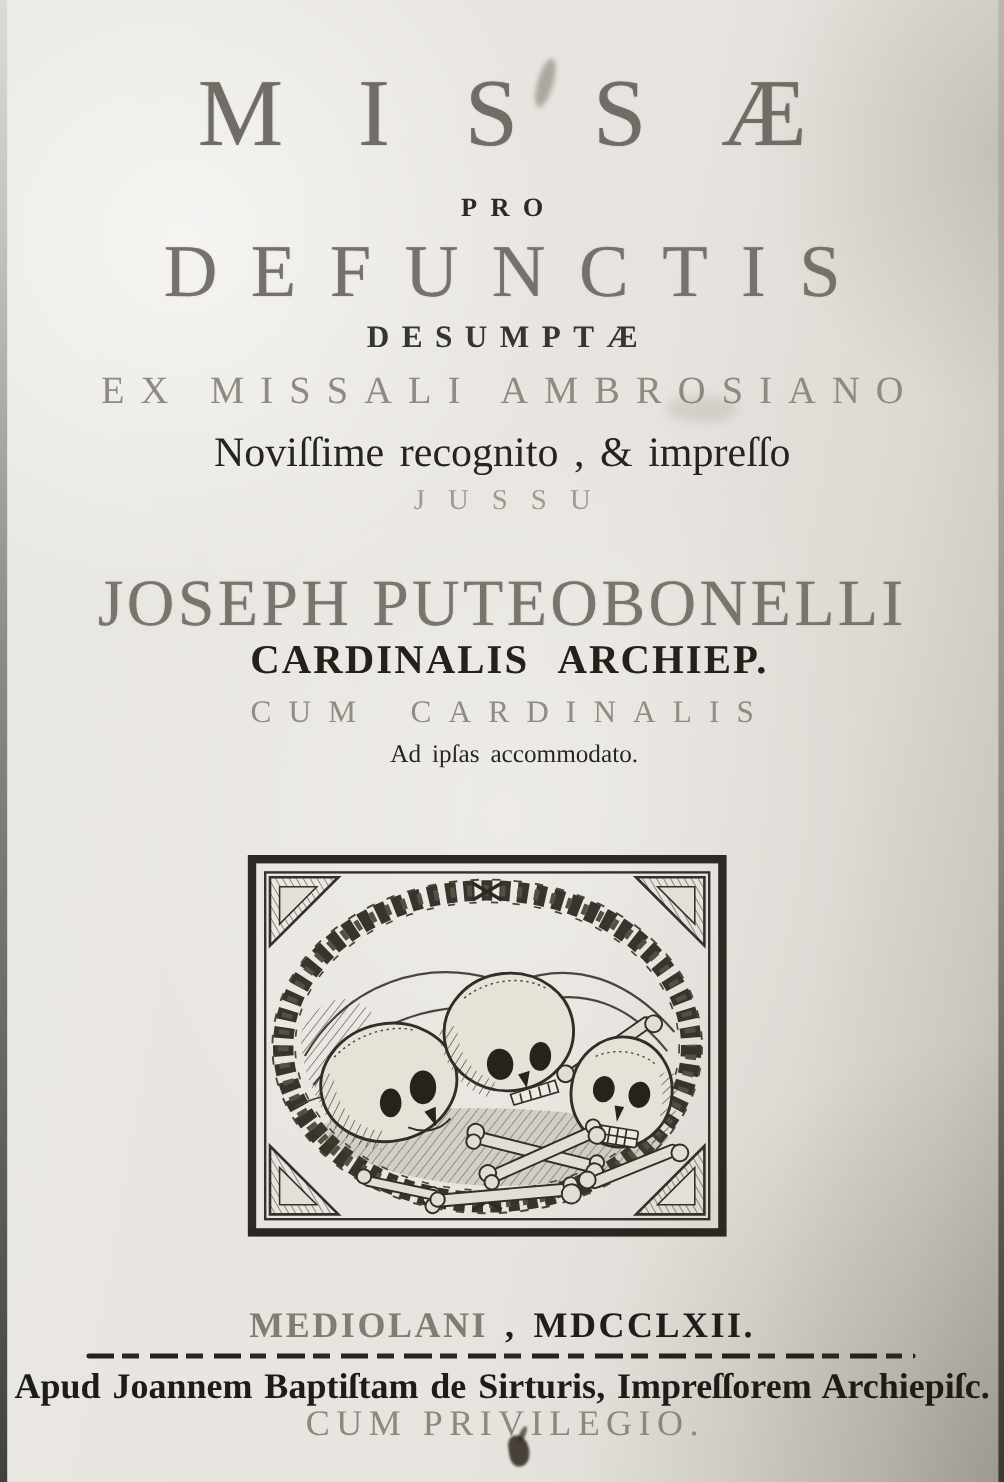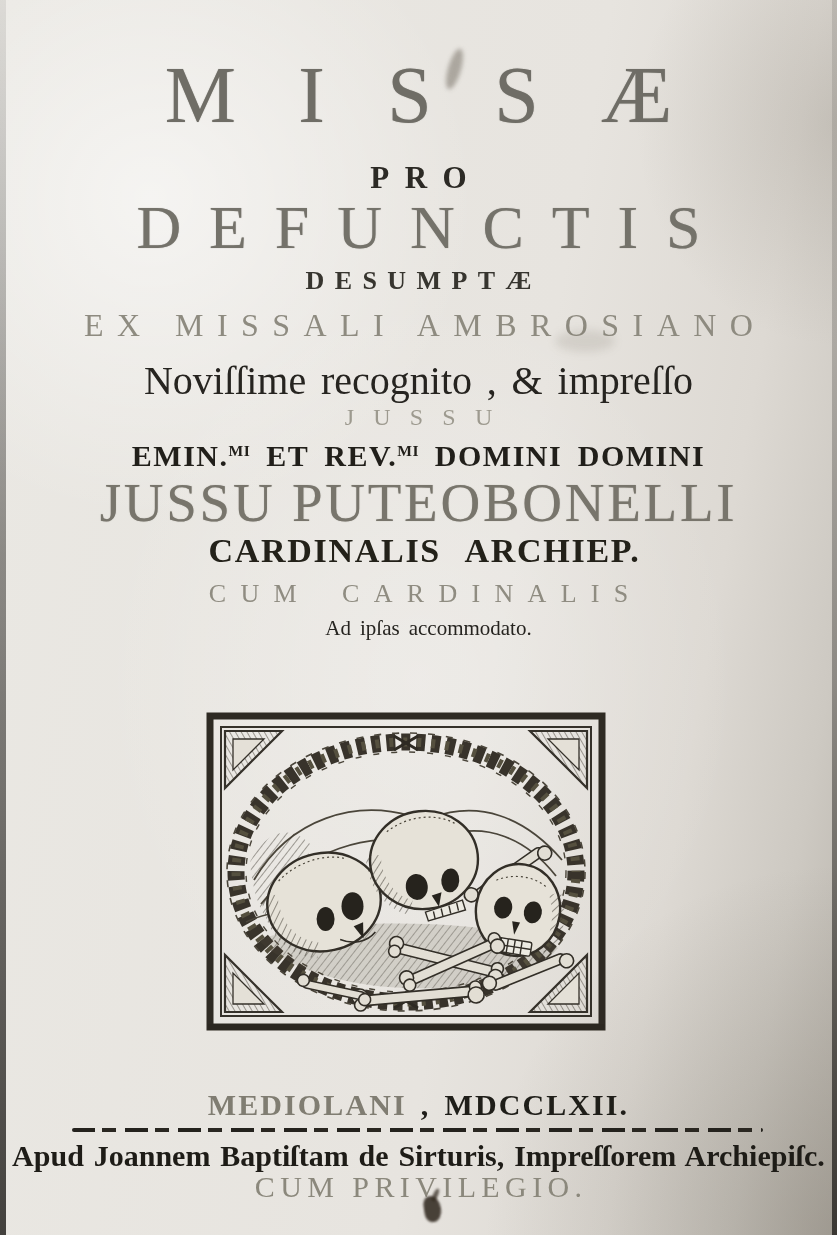--- a/index.html
+++ b/index.html
@@ -9,25 +9,25 @@
     font-family:"Liberation Serif","DejaVu Serif",serif;
     background:
       radial-gradient(ellipse 60% 40% at 18% 16%, rgba(255,255,255,.55), rgba(255,255,255,0) 65%),
       radial-gradient(ellipse 55% 45% at 50% 55%, rgba(255,255,255,.25), rgba(255,255,255,0) 70%),
       radial-gradient(ellipse 70% 50% at 100% 100%, rgba(98,92,80,.30), rgba(98,92,80,0) 60%),
       radial-gradient(ellipse 40% 30% at 100% 10%, rgba(120,113,100,.22), rgba(120,113,100,0) 60%),
       linear-gradient(100deg,#eae8e3 0%,#e7e4df 58%,#ddd9d3 78%,#cdc9c2 90%,#b8b3ab 100%);
   }
   .line{position:absolute;left:0;right:0;text-align:center;white-space:nowrap;}
   .l-missae   {top:50px;  font-size:80px; letter-spacing:.78em; text-indent:.78em; color:#6f6d66; text-shadow:0 0 1px rgba(110,108,100,.6);}
-  .l-pro      {top:160px; font-size:31px; font-weight:700; letter-spacing:.5em;  text-indent:.5em;  color:#2c2a25;}
+  .l-pro      {top:160px; font-size:22px; font-weight:700; letter-spacing:.5em;  text-indent:.5em;  color:#2c2a25;}
   .l-defunctis{top:192px; font-size:62px; letter-spacing:.45em; text-indent:.45em; color:#74726a; text-shadow:0 0 1px rgba(116,114,106,.6);}
   .l-desumptae{top:266px; font-size:26px; font-weight:700; letter-spacing:.4em; text-indent:.4em; color:#37352f;}
   .l-exmissali{top:307px; font-size:32px; letter-spacing:.42em; text-indent:.42em; color:#8e8b80;}
-  .l-noviss   {top:357px; font-size:40px; color:#262420; word-spacing:.12em;}
+  .l-noviss   {top:357px; font-size:35px; color:#262420; word-spacing:.12em;}
   .l-jussu    {top:404px; font-size:24px; letter-spacing:.8em; text-indent:.8em; color:#9d9a8f;}
   .l-emin     {top:439px; font-size:30px; font-weight:700; letter-spacing:.05em; color:#211f1a; word-spacing:.22em;}
   .l-emin .sup{font-size:.52em; vertical-align:.62em; letter-spacing:.04em;}
   .l-name     {top:471px; font-size:55px; letter-spacing:.05em; color:#78756c; text-shadow:0 0 1px rgba(120,117,108,.55);}
   .l-cardinal {top:532px; font-size:34px; font-weight:700; letter-spacing:.05em; word-spacing:.45em; color:#232119;padding-left:12px;}
   .l-ordinario{top:579px; font-size:26px; letter-spacing:.55em; text-indent:.55em; word-spacing:.4em; color:#8f8c81;}
   .l-adipsas  {top:616px; font-size:21px; color:#262420; word-spacing:.18em;margin-left:20px;}
   .l-mediolani{top:1088px; font-size:30px; letter-spacing:.07em; word-spacing:.15em;}
   .l-mediolani .gray{color:#807d72;font-weight:bold;}
   .l-mediolani .dark{color:#1f1e19; font-weight:600;}
@@ -55,23 +55,22 @@
 <div class="page">
 
   <div class="line l-missae">MISSÆ</div>
   <div class="line l-pro">PRO</div>
   <div class="line l-defunctis">DEFUNCTIS</div>
   <div class="line l-desumptae">DESUMPTÆ</div>
   <div class="line l-exmissali">EX MISSALI AMBROSIANO</div>
   <div class="line l-noviss">Noviſſime recognito , &amp; impreſſo</div>
   <div class="line l-jussu">JUSSU</div>
 
-  <div class="line l-emin"><span>EMIN.</span><span class="sup">MI</span><span> ET REV.</span><span class="sup">MI</span><span> DOMINI DOMINI</span></div>
-
-  <div class="line l-name">JUSSU PUTEOBONELLI</div>
+
+  <div class="line l-name">JOSEPH PUTEOBONELLI</div>
   <div class="line l-cardinal">CARDINALIS ARCHIEP.</div>
   <div class="line l-ordinario">CUM CARDINALIS</div>
   <div class="line l-adipsas">Ad ipſas accommodato.</div>
 
   <div class="engraving">
     <svg viewBox="0 0 400 322" xmlns="http://www.w3.org/2000/svg">
       <defs>
         <pattern id="hatch" width="6" height="6" patternUnits="userSpaceOnUse" patternTransform="rotate(38)">
           <line x1="0" y1="0" x2="0" y2="6" stroke="#3c372e" stroke-width="1.3"></line>
         </pattern>

